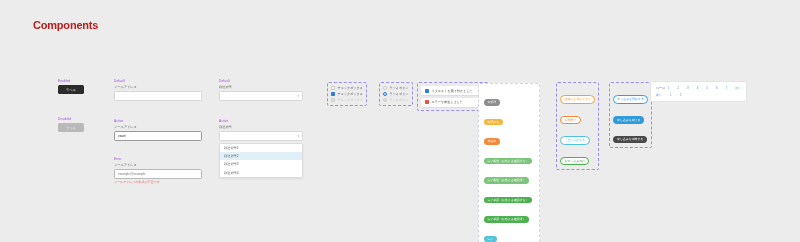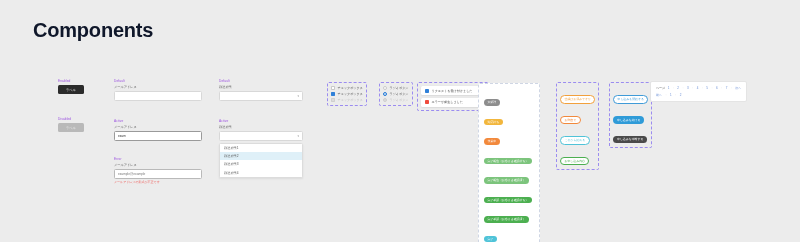--- a/index.html
+++ b/index.html
@@ -4,21 +4,21 @@
 <style>
   * { box-sizing: border-box; margin: 0; padding: 0; }
   html, body {
     width: 800px; height: 242px;
     background: #ececec;
     font-family: "Liberation Sans", sans-serif;
     overflow: hidden;
   }
   #page-title {
     position: absolute; left: 33px; top: 19px;
-    font-size: 20px; font-weight: bold; color: #0f172a;
+    font-size: 11px; font-weight: bold; color: #b91c1c;
     letter-spacing: -0.2px;
   }
   .board { position: absolute; left: 0; top: 0; width: 800px; height: 242px; }
 
   
   .sec-label { font-size: 3.2px; color: #9b51e0; letter-spacing: .1px; margin-bottom: 2px; }
   .fld-label { font-size: 3.2px; color: #5b5b5b; margin-bottom: 1.5px; }
   .input {
     background: #fff; border: 0.6px solid #d8d8d8; border-radius: 1.5px;
     height: 10px; width: 88px; font-size: 3.2px; color: #333;

